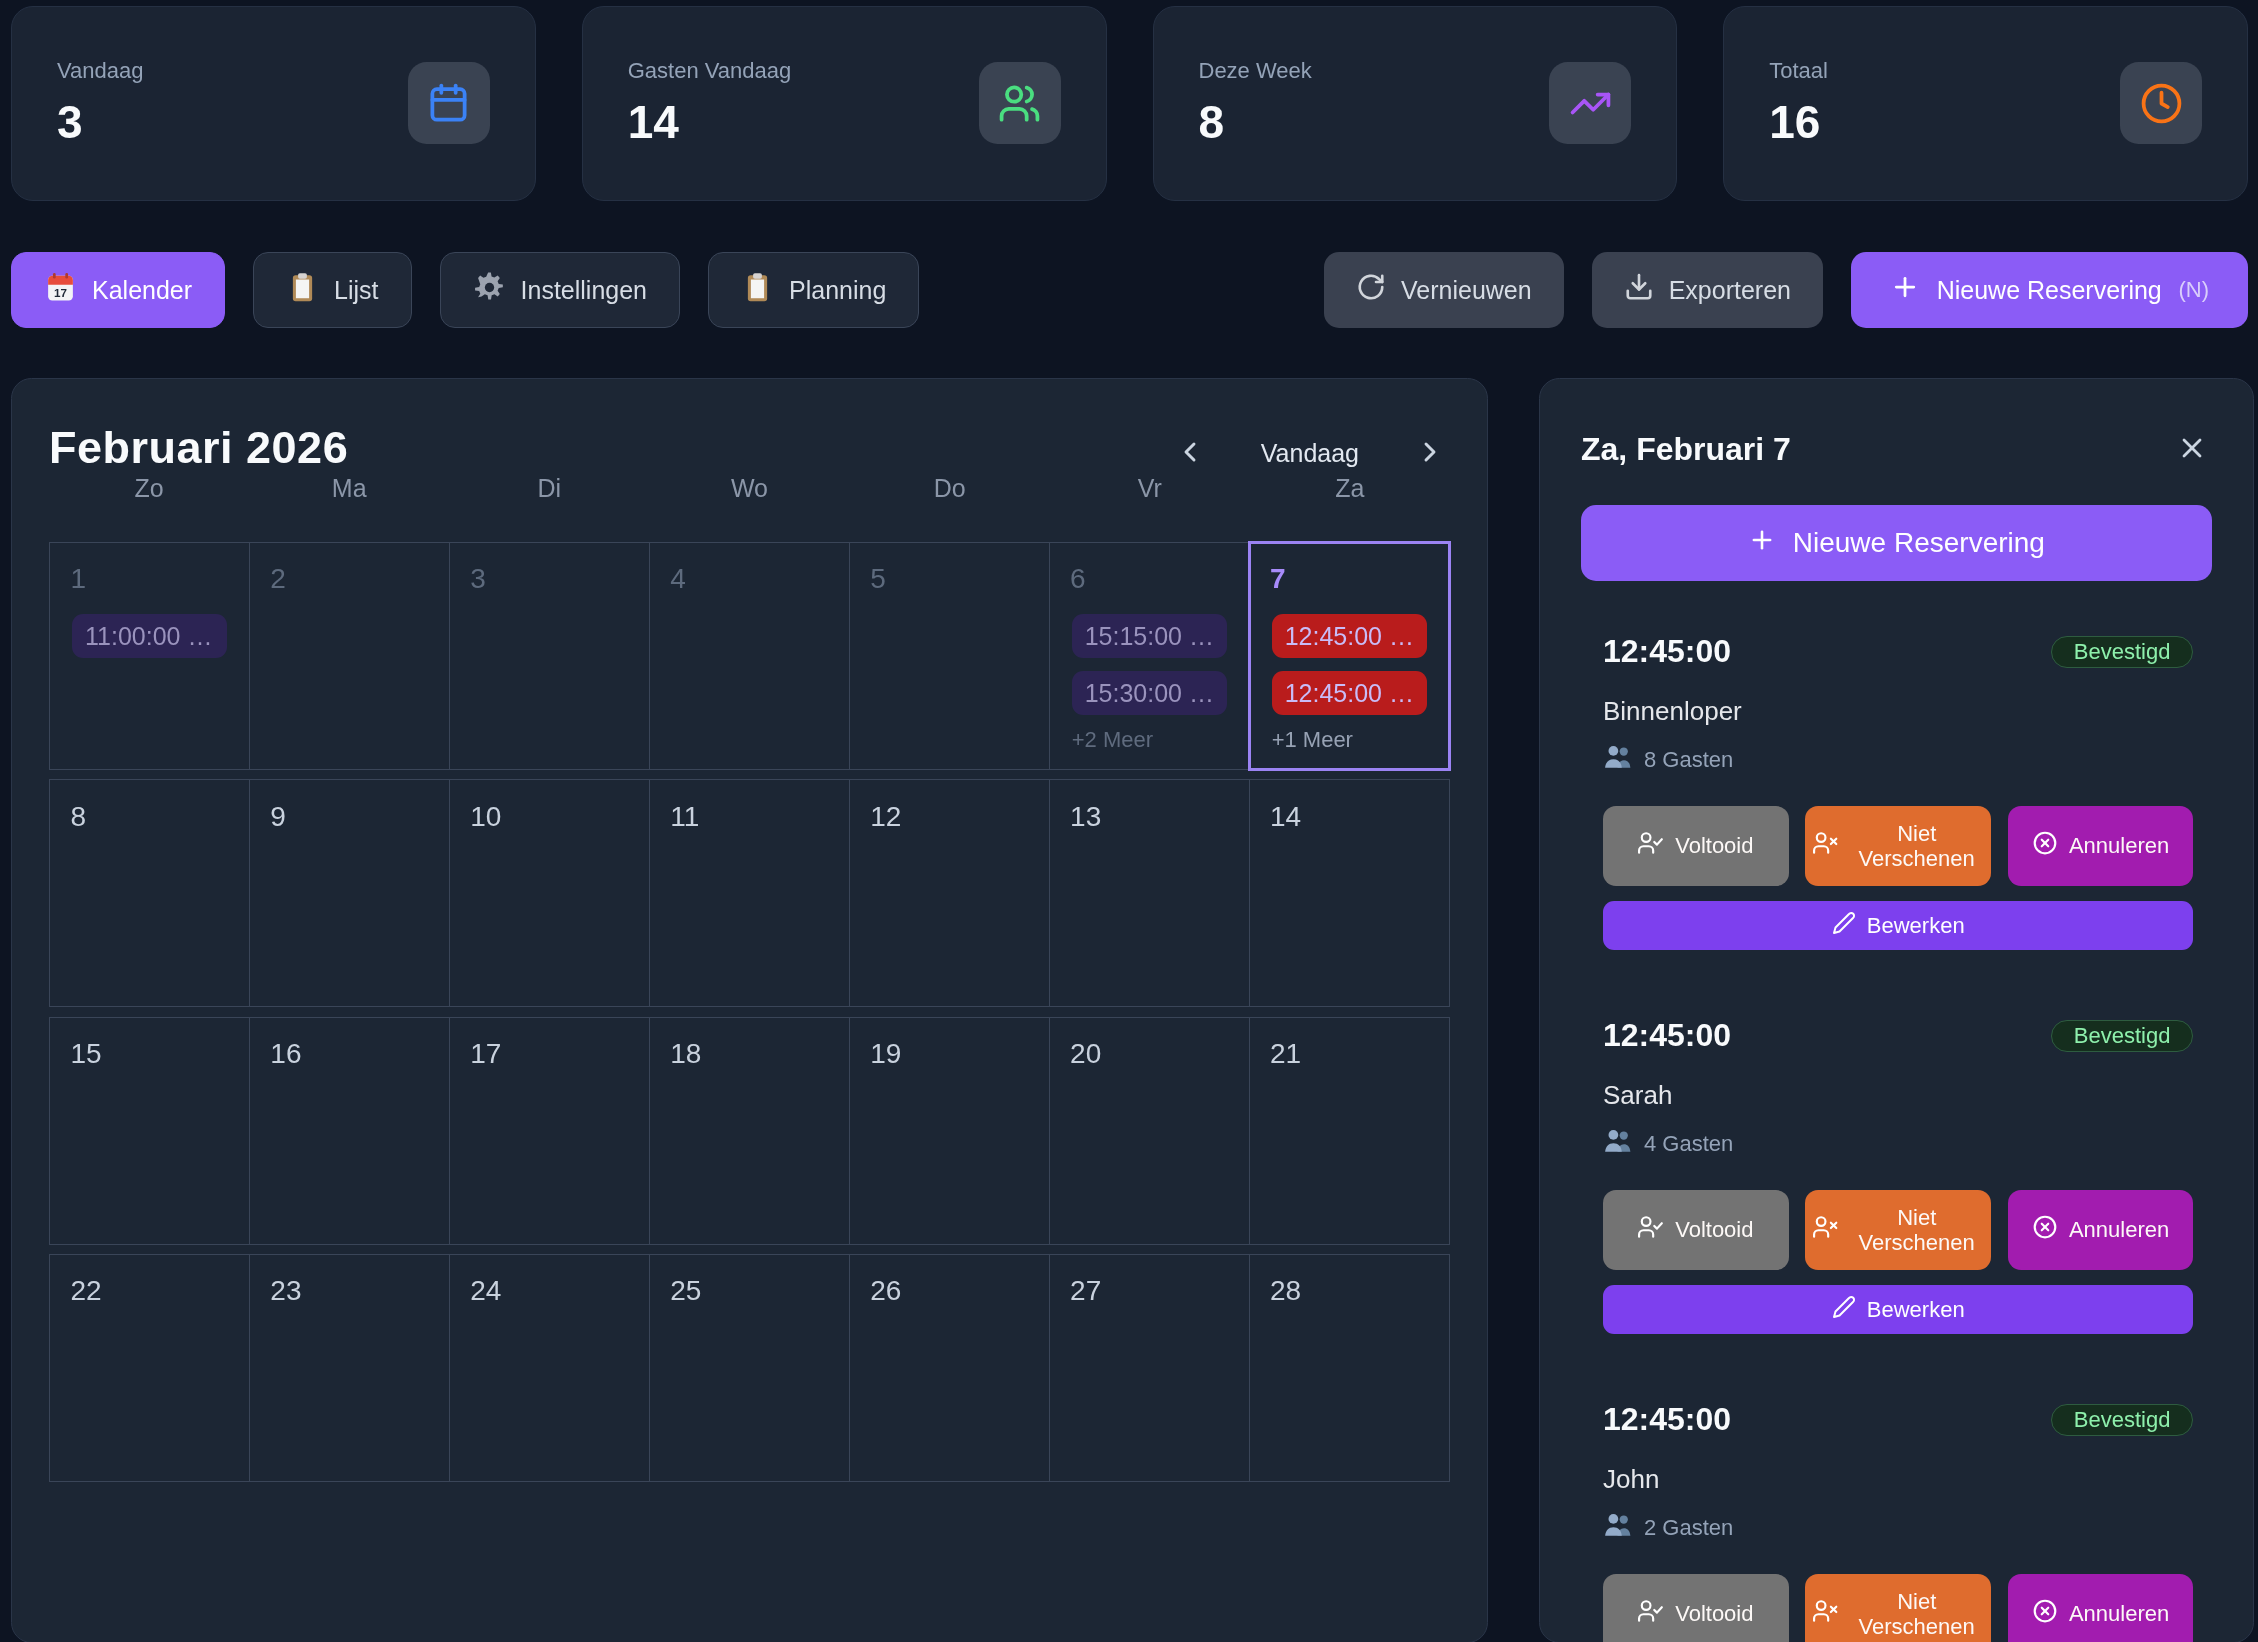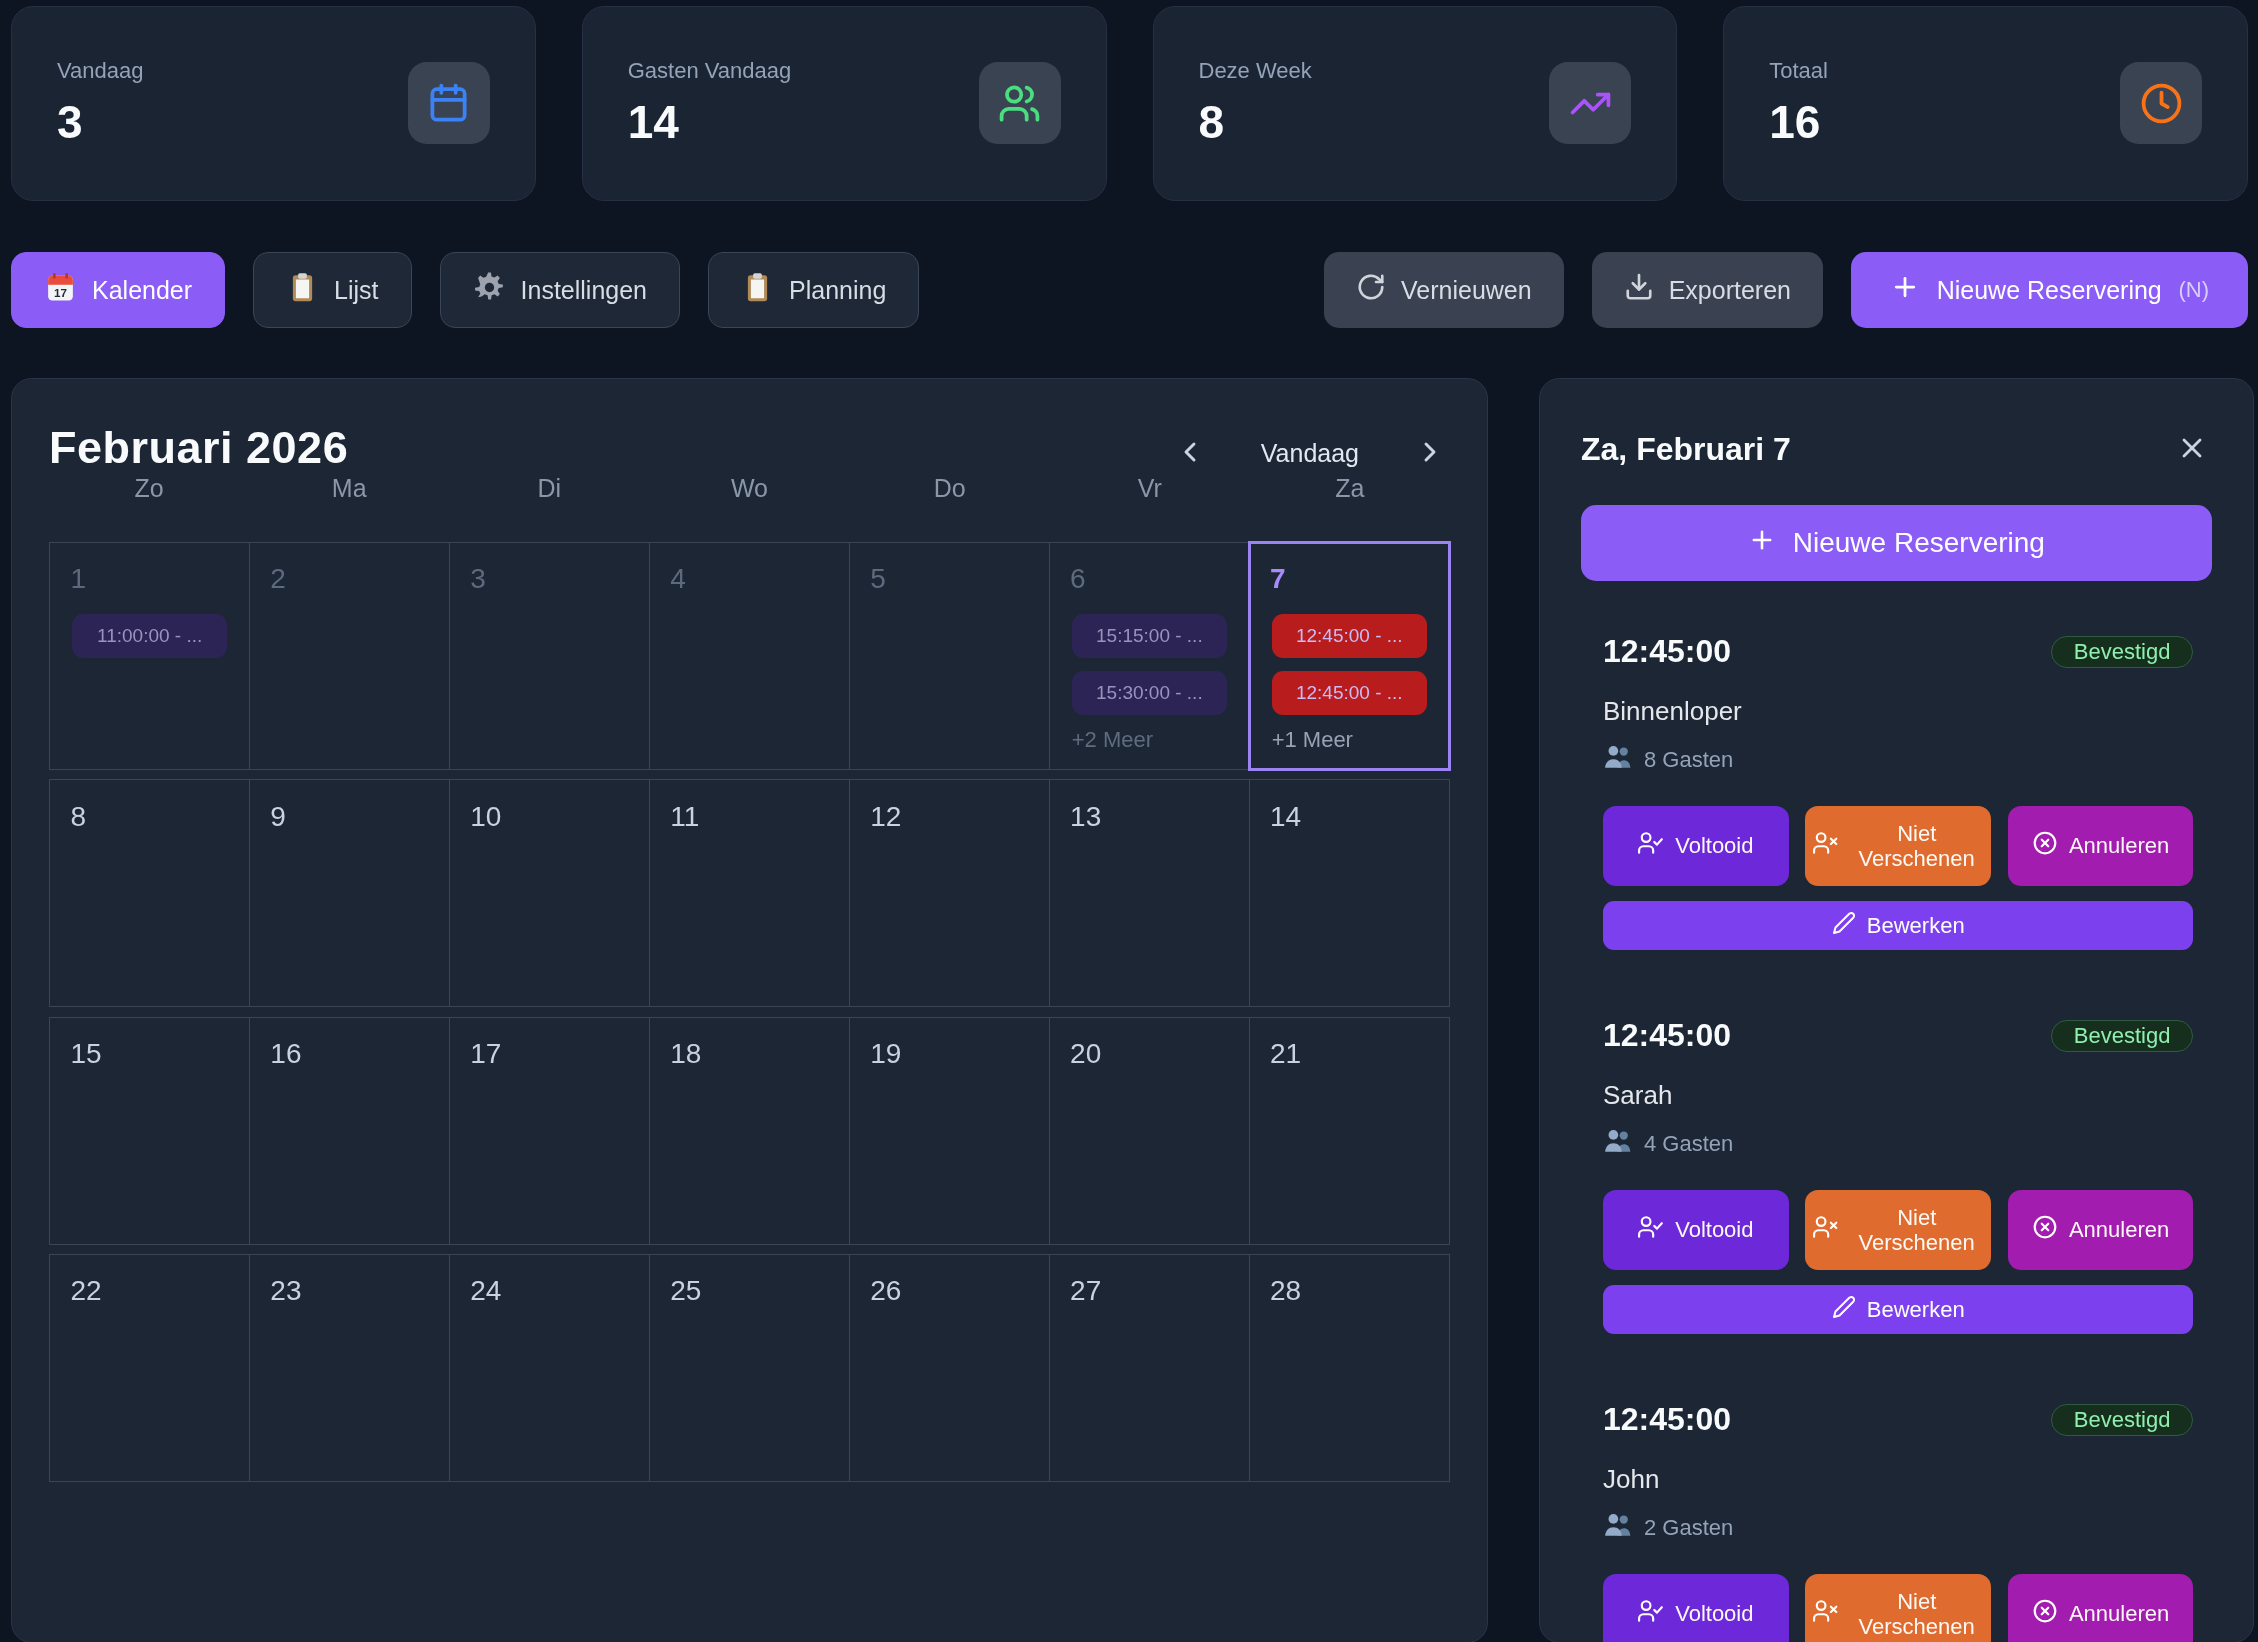--- a/index.html
+++ b/index.html
@@ -67,21 +67,21 @@
     flex:1; height:228px; border:1.4px solid #3a4558; position:relative;
     overflow:hidden; cursor:pointer;
   }
   .cell + .cell { margin-left:-1.4px; }
   .cell.today { outline:3.7px solid #9b83f3; outline-offset:-2.8px; z-index:2; }
   .daynum { margin:20.4px 0 0 20.4px; font-size:28px; color:#c9d2de; }
   .cell.past .daynum { color:#5d6a7d; }
   .cell.today .daynum { color:#a78bfa; font-weight:bold; }
   .pill {
     margin:13px 22px 0; height:44px; line-height:44px; border-radius:11px;
-    font-size:19px; text-align:center; padding:0 13px;
+    font-size:25px; text-align:center; padding:0 13px;
     overflow:hidden; text-overflow:ellipsis; white-space:nowrap; cursor:pointer;
   }
   .daynum + .pill { margin-top:18.6px; }
   .cell.past .pill { background:#2c2454; color:#9a93bd; }
   .cell.today .pill { background:#b91c1c; color:#c9bcf7; }
   .more { margin:12px 0 0 22px; font-size:22px; color:#5f6b7e; }
   .cell.today .more { color:#97a2b4; }
 
   
   .detail-panel {
@@ -106,21 +106,21 @@
   }
   .res-name { margin-top:26px; font-size:26px; color:#e5e7eb; }
   .res-guests { margin-top:15px; display:flex; align-items:center; gap:11px; font-size:22px; color:#94a3b8; }
   .res-actions { margin-top:28px; display:flex; gap:16.7px; }
   .act {
     flex:1; height:80px; border-radius:13px; color:#fdf9f7; font-size:22px;
     display:flex; align-items:center; justify-content:center; gap:11px;
     line-height:1.15; text-align:center; padding:0 7.4px;
   }
   .act svg { flex:none; }
-  .act.green { background:#6d28d9;justify-content:center; }
+  .act.green { background:#737373;justify-content:center; }
   .act.orange { background:#df6c2e; }
   .act.red { background:#a21caf; }
   .res-edit {
     margin-top:15px; width:100%; height:49px; border-radius:11px; background:#7d40ee;
     color:#ffffff; font-size:22px; display:flex; align-items:center; justify-content:center; gap:11px;
   }
 </style>
 </head>
 <body>
 

